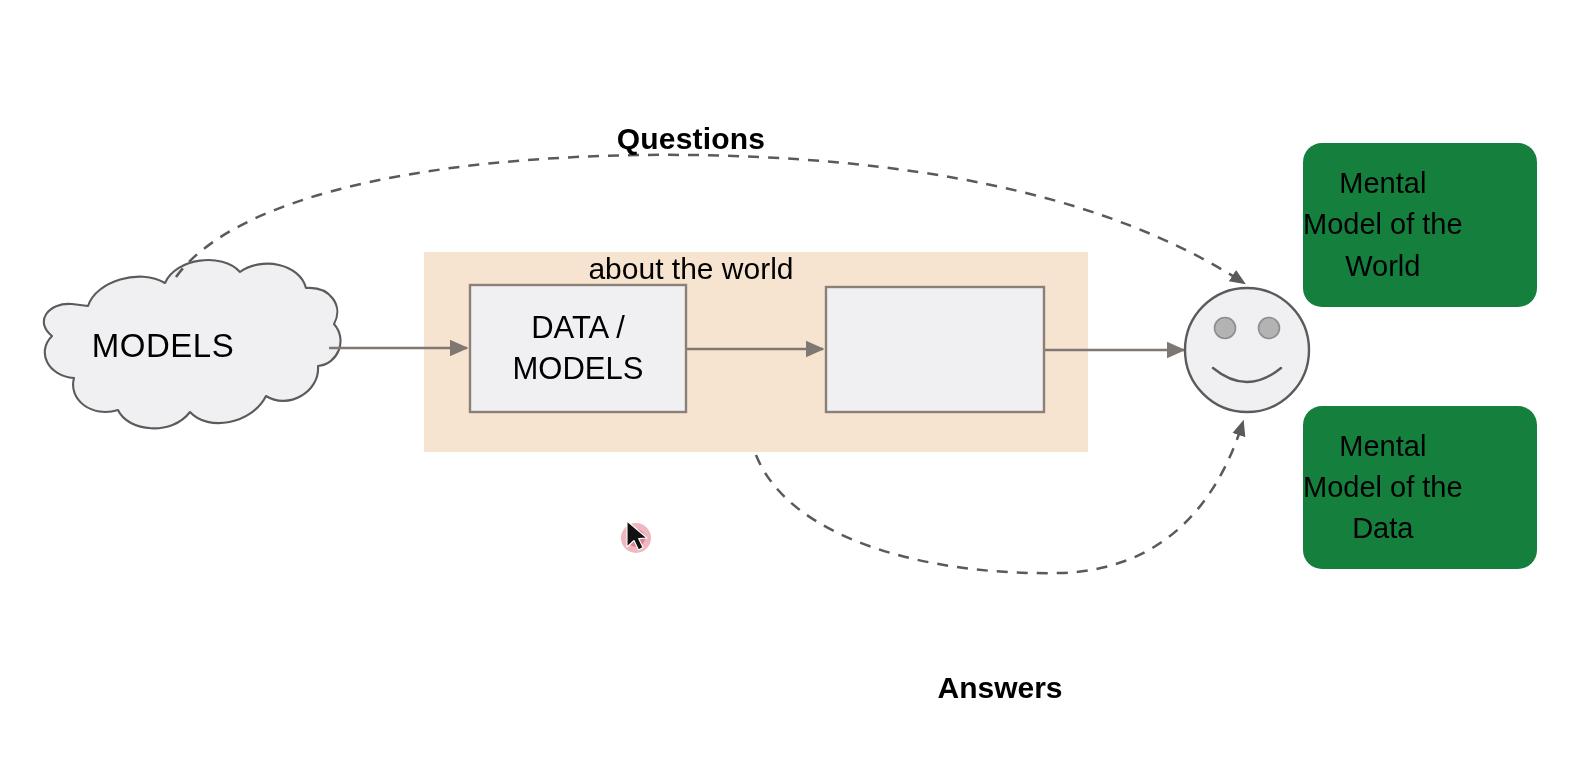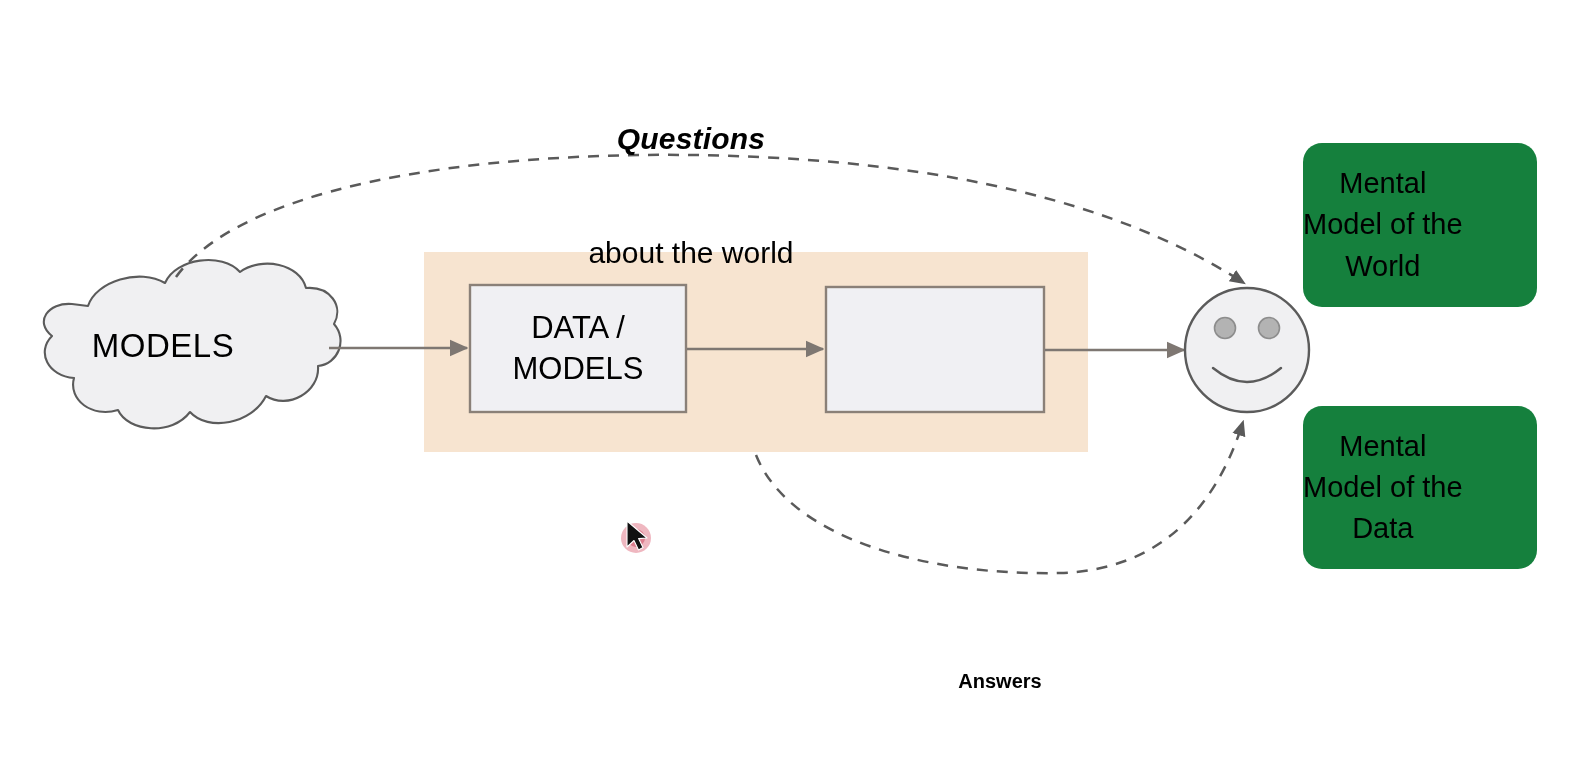--- a/index.html
+++ b/index.html
@@ -37,40 +37,39 @@
     left: 489px;
     top: 50px;
     width: 404px;
     font-size: 30px;
   }
   #caption-top .cap-strong {
     display: block;
     font-weight: bold;
     font-size: 30px;
     letter-spacing: .2px;
-    font-style: italic;
   }
   #caption-top .cap-sub {
     display: block;
     font-weight: normal;
     font-size: 30px;
-    margin-top: 8px;
+    margin-top: 24px;
   }
 
   
   #caption-bottom {
     left: 700px;
     top: 602px;
     width: 600px;
     font-size: 29px;
   }
   #caption-bottom .cap-strong {
     display: block;
     font-weight: bold;
-    font-size: 20px;
+    font-size: 30px;
     text-align: center;
   }
 
   
   #reality-text {
     left: 63px;
     top: 327px;
     width: 200px;
     font-size: 33px;
     letter-spacing: .5px;

